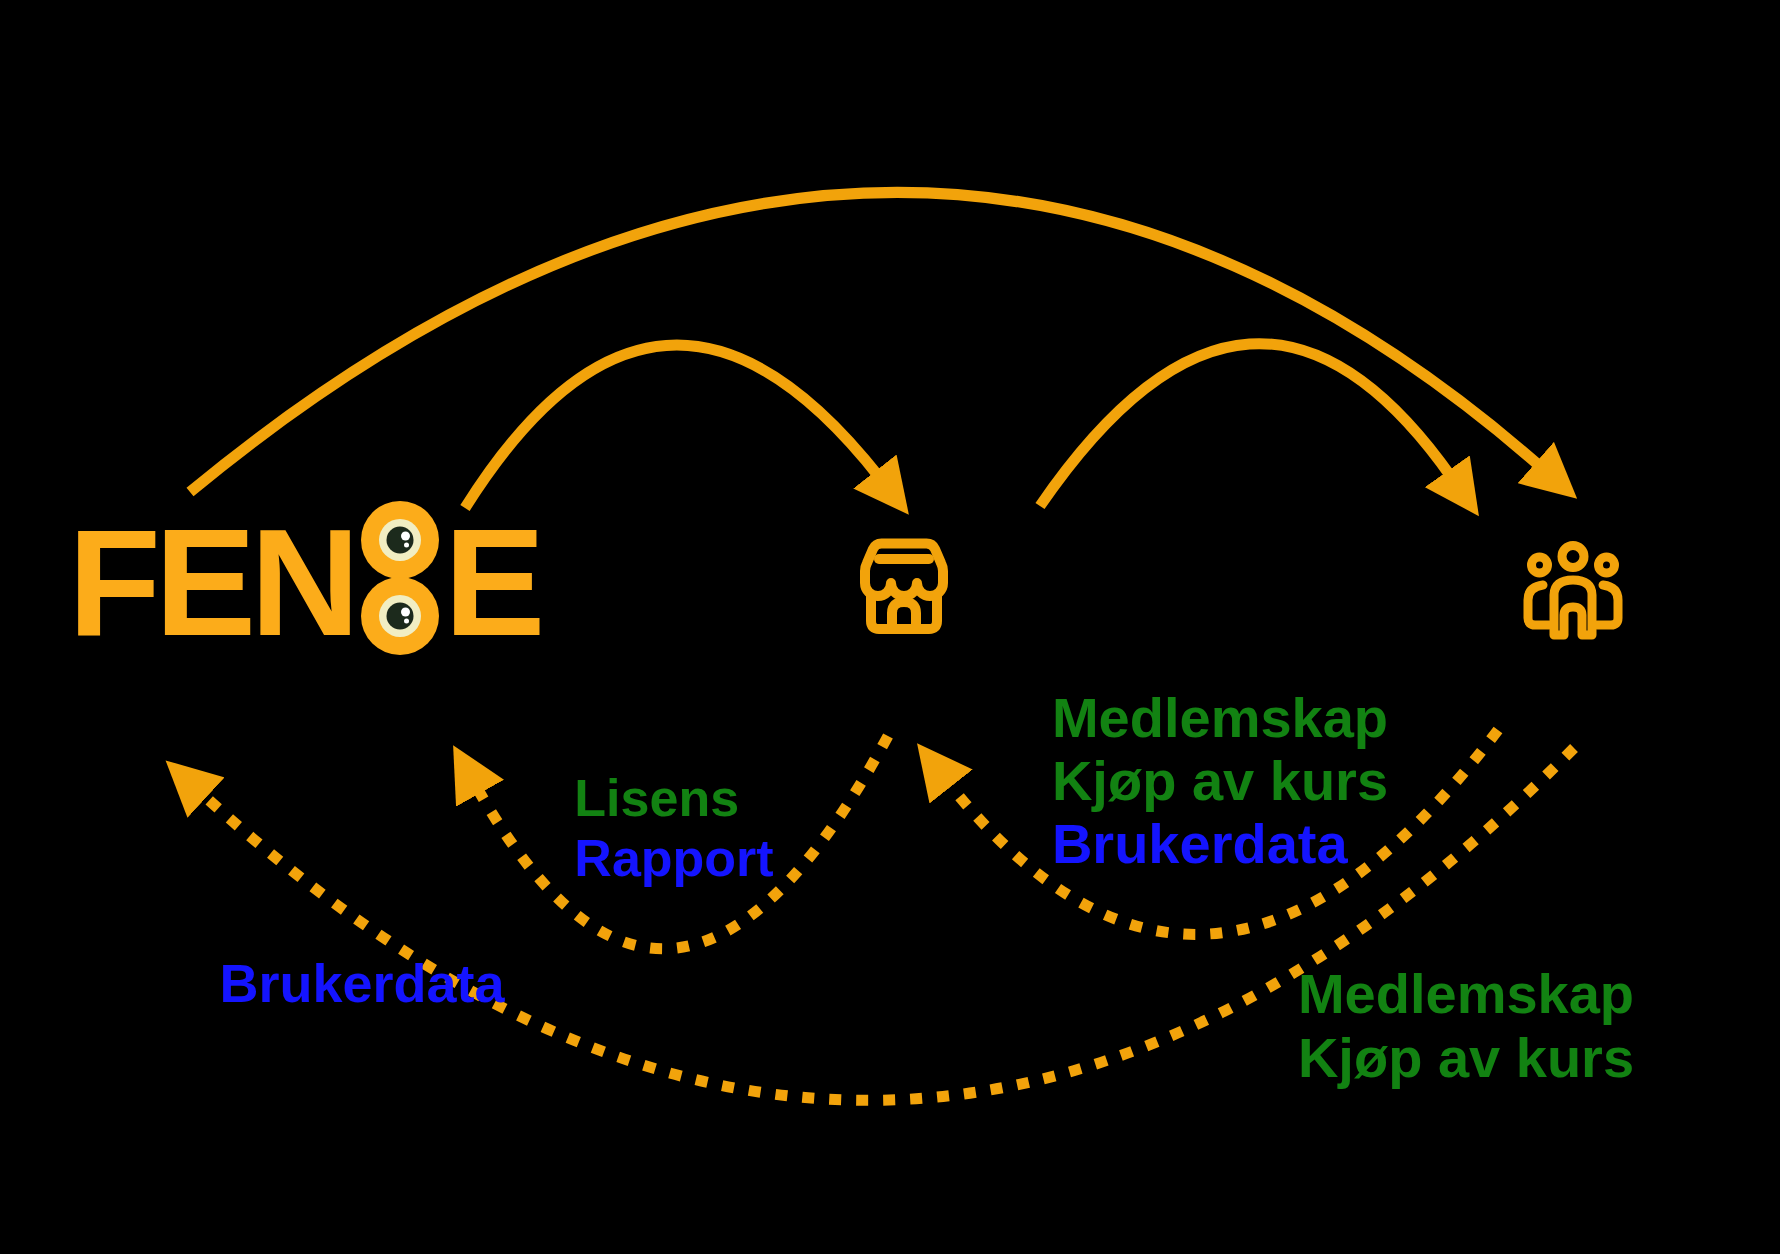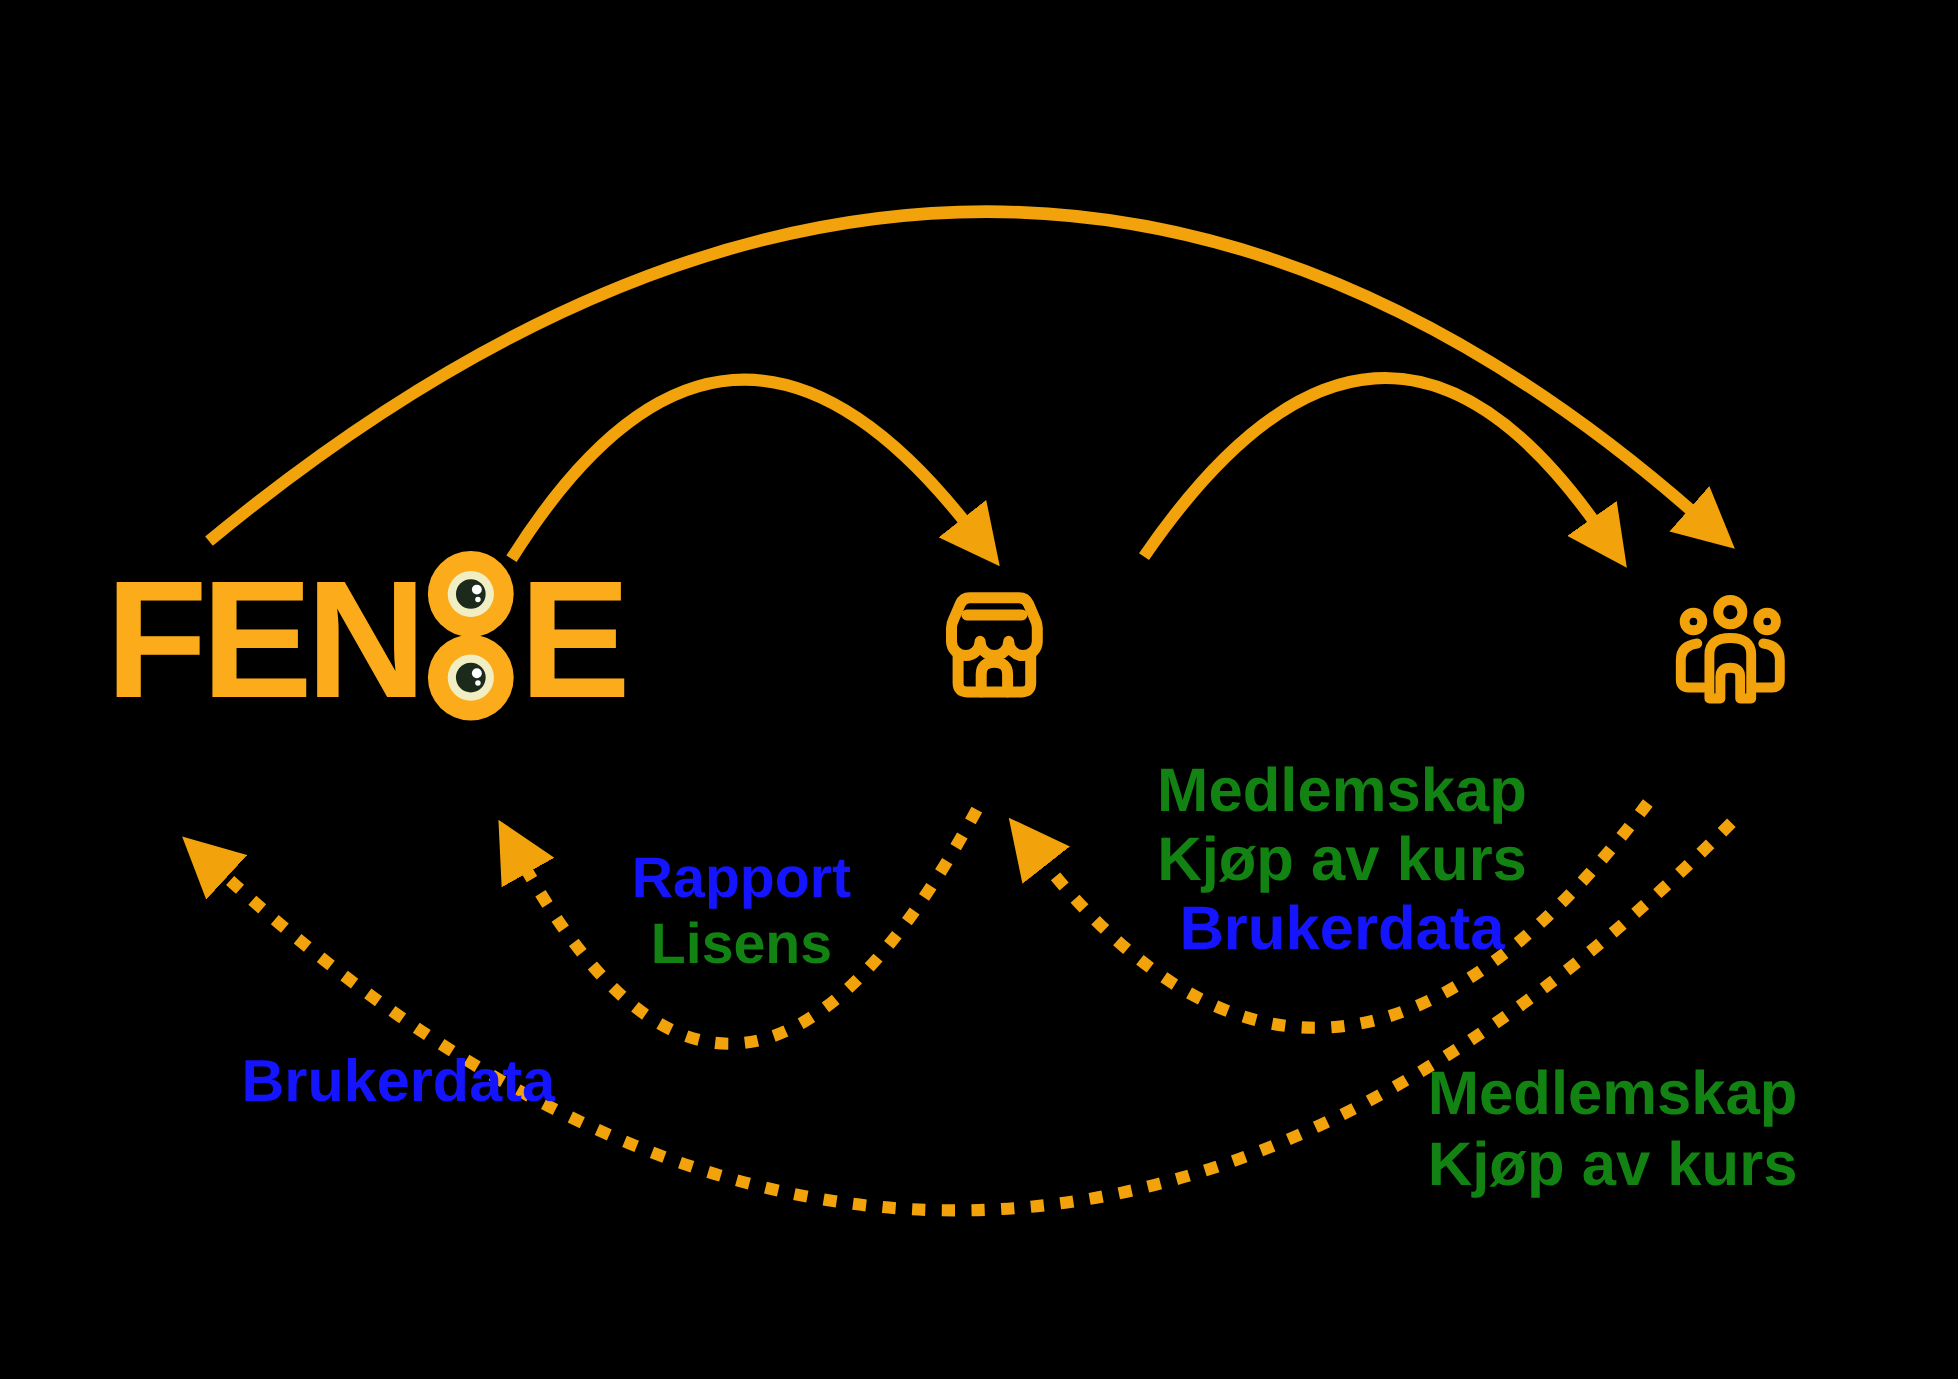--- a/index.html
+++ b/index.html
@@ -10,40 +10,40 @@
     overflow:hidden;
     font-family:"Liberation Sans",sans-serif;
   }
   
   #arrows{position:absolute;left:0;top:0;pointer-events:none;}
   .arc{fill:none;stroke:var(--orange);stroke-width:11;}
   .arc.dotted{stroke-dasharray:12 15;}
   #arrowhead path{fill:var(--orange);}
   
   .logo{
-    position:absolute;left:96px;top:506px;
+    position:absolute;left:68px;top:506px;
     display:flex;align-items:flex-start;
     color:var(--logo-orange);
     font-size:152px;font-weight:bold;line-height:1;
     letter-spacing:-6px;
   }
   .logo .eyes{margin:-6px 4px 0 6px;display:block;}
   .eye-outer{fill:var(--logo-orange);}
   .eye-iris{fill:var(--eye-iris);}
   .eye-pupil{fill:var(--eye-pupil);}
   .eye-glint{fill:var(--eye-glint);}
   
   .node-icon{position:absolute;}
   .node-icon svg{display:block;}
   .icon-stroke{fill:none;stroke:var(--orange);stroke-linecap:round;stroke-linejoin:round;}
   
   .label{
     position:absolute;
     transform:translateX(-50%);
-    text-align:center;
+    text-align:left;
     font-weight:bold;
     white-space:nowrap;
   }
   .label-line[data-color="blue"]{color:var(--blue);}
   .label-line[data-color="green"]{color:var(--green);}
   #label-report{left:674px;top:768px;font-size:52px;line-height:60px;}
   #label-member-full{left:1220px;top:686px;font-size:56px;line-height:63px;}
   #label-feedback{left:362px;top:952px;font-size:54px;line-height:62px;}
   #label-member-short{left:1466px;top:962px;font-size:56px;line-height:64px;}
 </style>
@@ -105,22 +105,22 @@
         <circle cx="86.5" cy="25" r="8"></circle>
         <path d="M29 85 L15 85 Q8 85 8 78 L8 60 Q8 47 23 45"></path>
         <path d="M77 85 L91 85 Q98 85 98 78 L98 60 Q98 47 83 45"></path>
         <circle cx="53" cy="16.5" r="11"></circle>
         <path d="M34 95 L34 55 Q34 40 53 40 Q72 40 72 55 L72 95 L62 95 L62 75 Q62 67 53 67 Q44 67 44 75 L44 95 Z"></path>
       </g>
     </svg>
   </div>
 
   <div class="label" id="label-report">
+    <div class="label-line" data-color="green">Lisens</div>
     <div class="label-line" data-color="blue">Rapport</div>
-    <div class="label-line" data-color="green">Lisens</div>
   </div>
 
   <div class="label" id="label-member-full">
     <div class="label-line" data-color="green">Medlemskap</div>
     <div class="label-line" data-color="green">Kjøp av kurs</div>
     <div class="label-line" data-color="blue">Brukerdata</div>
   </div>
 
   <div class="label" id="label-feedback">
     <div class="label-line" data-color="blue">Brukerdata</div>

